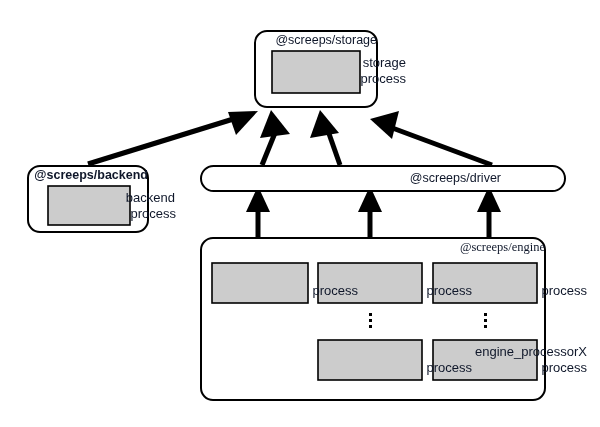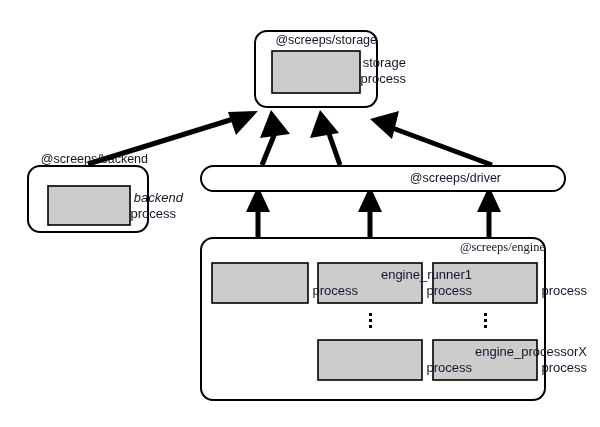--- a/index.html
+++ b/index.html
@@ -130,31 +130,30 @@
     <rect class="proc-shape" x="318" y="340" width="104" height="40"></rect>
 
     <rect class="proc-shape" x="433" y="263" width="104" height="40"></rect>
     <rect class="proc-shape" x="433" y="340" width="104" height="40"></rect>
   </svg>
 
   <div class="label pkg-label" style="left:255px; top:33px; width:122px;">@screeps/storage</div>
   <div class="label proc-label" style="left:272px; top:55px; width:88px;">storage</div>
   <div class="label proc-label" style="left:272px; top:71px; width:88px;">process</div>
 
-  <div class="label pkg-label" style="left:28px; top:152px; width:120px;">@screeps/backend</div>
-  <div class="label proc-label" style="left:48px; top:190px; width:89px;font-style:italic;">backend</div>
+  <div class="label pkg-label" style="left:28px; top:168px; width:120px;font-weight:bold;">@screeps/backend</div>
+  <div class="label proc-label" style="left:40px; top:190px; width:89px;">backend</div>
   <div class="label proc-label" style="left:48px; top:206px; width:82px;">process</div>
 
   <div class="label pkg-label" style="left:201px; top:171px; width:300px;">@screeps/driver</div>
 
   <div class="label pkg-label" style="left:201px; top:240px; width:344px;font-family:Liberation Serif, serif;">@screeps/engine</div>
 
   <div class="label proc-label" style="left:208px; top:283px; width:104px;">process</div>
 
-  <div class="label proc-label" style="left:314px; top:267px; width:112px;">engine_runner1</div>
   <div class="label proc-label" style="left:314px; top:283px; width:112px;">process</div>
 
   <div class="ellipsis-label" style="left:350px; top:313px; width:40px;">
     <div class="dot"></div>
     <div class="dot"></div>
     <div class="dot"></div>
   </div>
 
   <div class="label proc-label" style="left:314px; top:360px; width:112px;">process</div>
 

